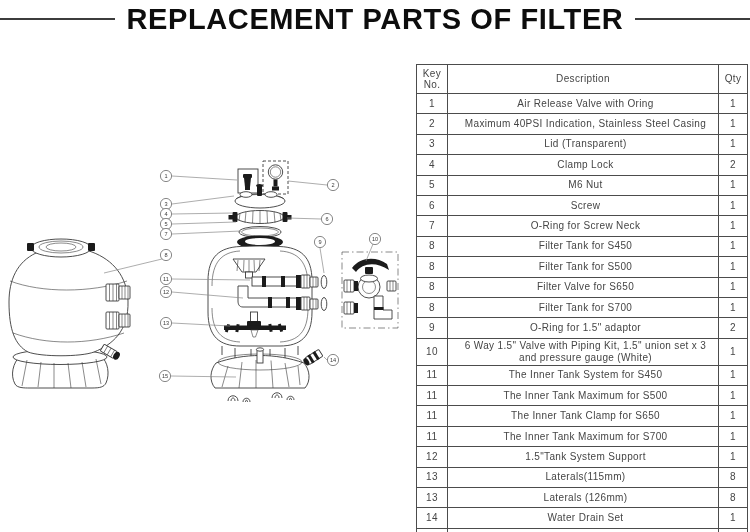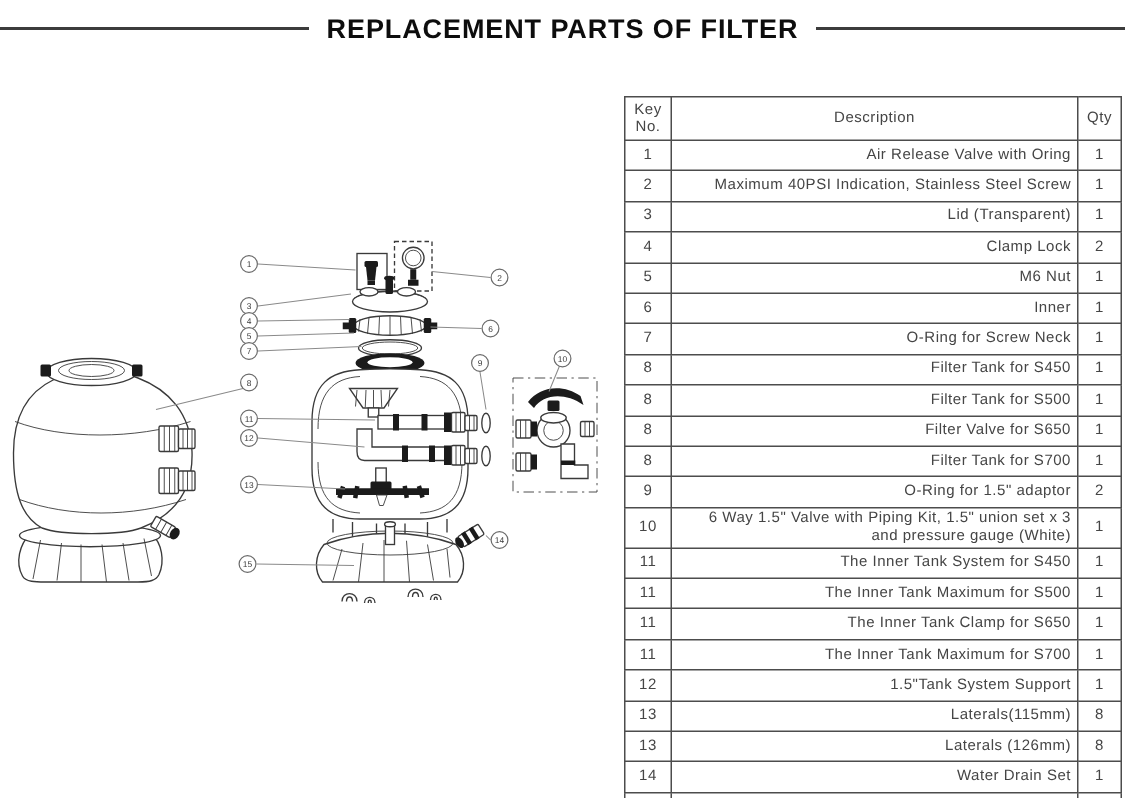--- a/index.html
+++ b/index.html
@@ -2,21 +2,21 @@
 <html><head>
 <meta charset="utf-8">
 <style>
   html,body{margin:0;padding:0;background:#ffffff;}
   .page{position:relative;width:750px;height:532px;background:#fff;overflow:hidden;
         font-family:"Liberation Sans", sans-serif;}
   
   .hdr{position:absolute;top:5px;left:0;width:750px;height:28px;
        display:flex;align-items:center;}
   .rule{flex:1;height:2.5px;background:#3c3c3c;}
-  .hdr h1{margin:0 12px;font-size:18px;font-weight:bold;letter-spacing:.6px;
+  .hdr h1{margin:0 12px;font-size:29px;font-weight:bold;letter-spacing:.6px;
           color:#0d0d0d;white-space:nowrap;}
   
   .diagram{position:absolute;left:0;top:40px;width:412px;height:492px;}
   svg .ln{stroke:#3a3a3a;stroke-width:.9;fill:none;}
   svg .th{stroke:#3a3a3a;stroke-width:.6;fill:none;}
   svg .wt{stroke:#3a3a3a;stroke-width:.9;fill:#ffffff;}
   svg .dk{fill:#1b1b1b;stroke:none;}
   svg .ld{stroke:#8a8a8a;stroke-width:.7;fill:none;}
   svg .co{stroke:#6a6a6a;stroke-width:.8;fill:#ffffff;}
   svg .ct{font-family:"Liberation Sans",sans-serif;font-size:5.6px;fill:#3a3a3a;
@@ -26,21 +26,21 @@
         border-collapse:collapse;table-layout:fixed;
         font-size:10px;color:#454545;letter-spacing:.35px;border-radius:22px;}
   table.parts th,table.parts td{border:1px solid #4c4c4c;background:#fff;}
   table.parts th{font-weight:normal;height:26px;text-align:center;
         white-space:pre-line;line-height:1.15;font-size:10px;}
   table.parts col.c-key{width:31px;}
   table.parts col.c-desc{width:271px;}
   table.parts col.c-qty{width:29px;}
   table.parts td{height:17.4px;line-height:1.2;padding:0;}
   table.parts td.key,table.parts td.qty{text-align:center;}
-  table.parts td.desc{text-align:right;padding:1px 4px 1px 9px;}
+  table.parts td.desc{text-align:center;padding:1px 4px 1px 9px;}
 </style>
 </head>
 <body>
 
 <div class="page">
 
   <div class="hdr">
     <div class="rule"></div>
     <h1>REPLACEMENT PARTS OF FILTER</h1>
     <div class="rule"></div>
@@ -312,41 +312,41 @@
       </tr>
     </thead>
     <tbody id="parts-body">
         <tr>
           <td class="key">1</td>
           <td class="desc">Air Release Valve with Oring</td>
           <td class="qty">1</td>
         </tr>
         <tr>
           <td class="key">2</td>
-          <td class="desc">Maximum 40PSI Indication, Stainless Steel Screw</td>
+          <td class="desc">Maximum 40PSI Indication, Stainless Steel Casing</td>
           <td class="qty">1</td>
         </tr>
         <tr>
           <td class="key">3</td>
           <td class="desc">Lid (Transparent)</td>
           <td class="qty">1</td>
         </tr>
         <tr>
           <td class="key">4</td>
           <td class="desc">Clamp Lock</td>
           <td class="qty">2</td>
         </tr>
         <tr>
           <td class="key">5</td>
           <td class="desc">M6 Nut</td>
           <td class="qty">1</td>
         </tr>
         <tr>
           <td class="key">6</td>
-          <td class="desc">Inner</td>
+          <td class="desc">Screw</td>
           <td class="qty">1</td>
         </tr>
         <tr>
           <td class="key">7</td>
           <td class="desc">O-Ring for Screw Neck</td>
           <td class="qty">1</td>
         </tr>
         <tr>
           <td class="key">8</td>
           <td class="desc">Filter Tank for S450</td>

